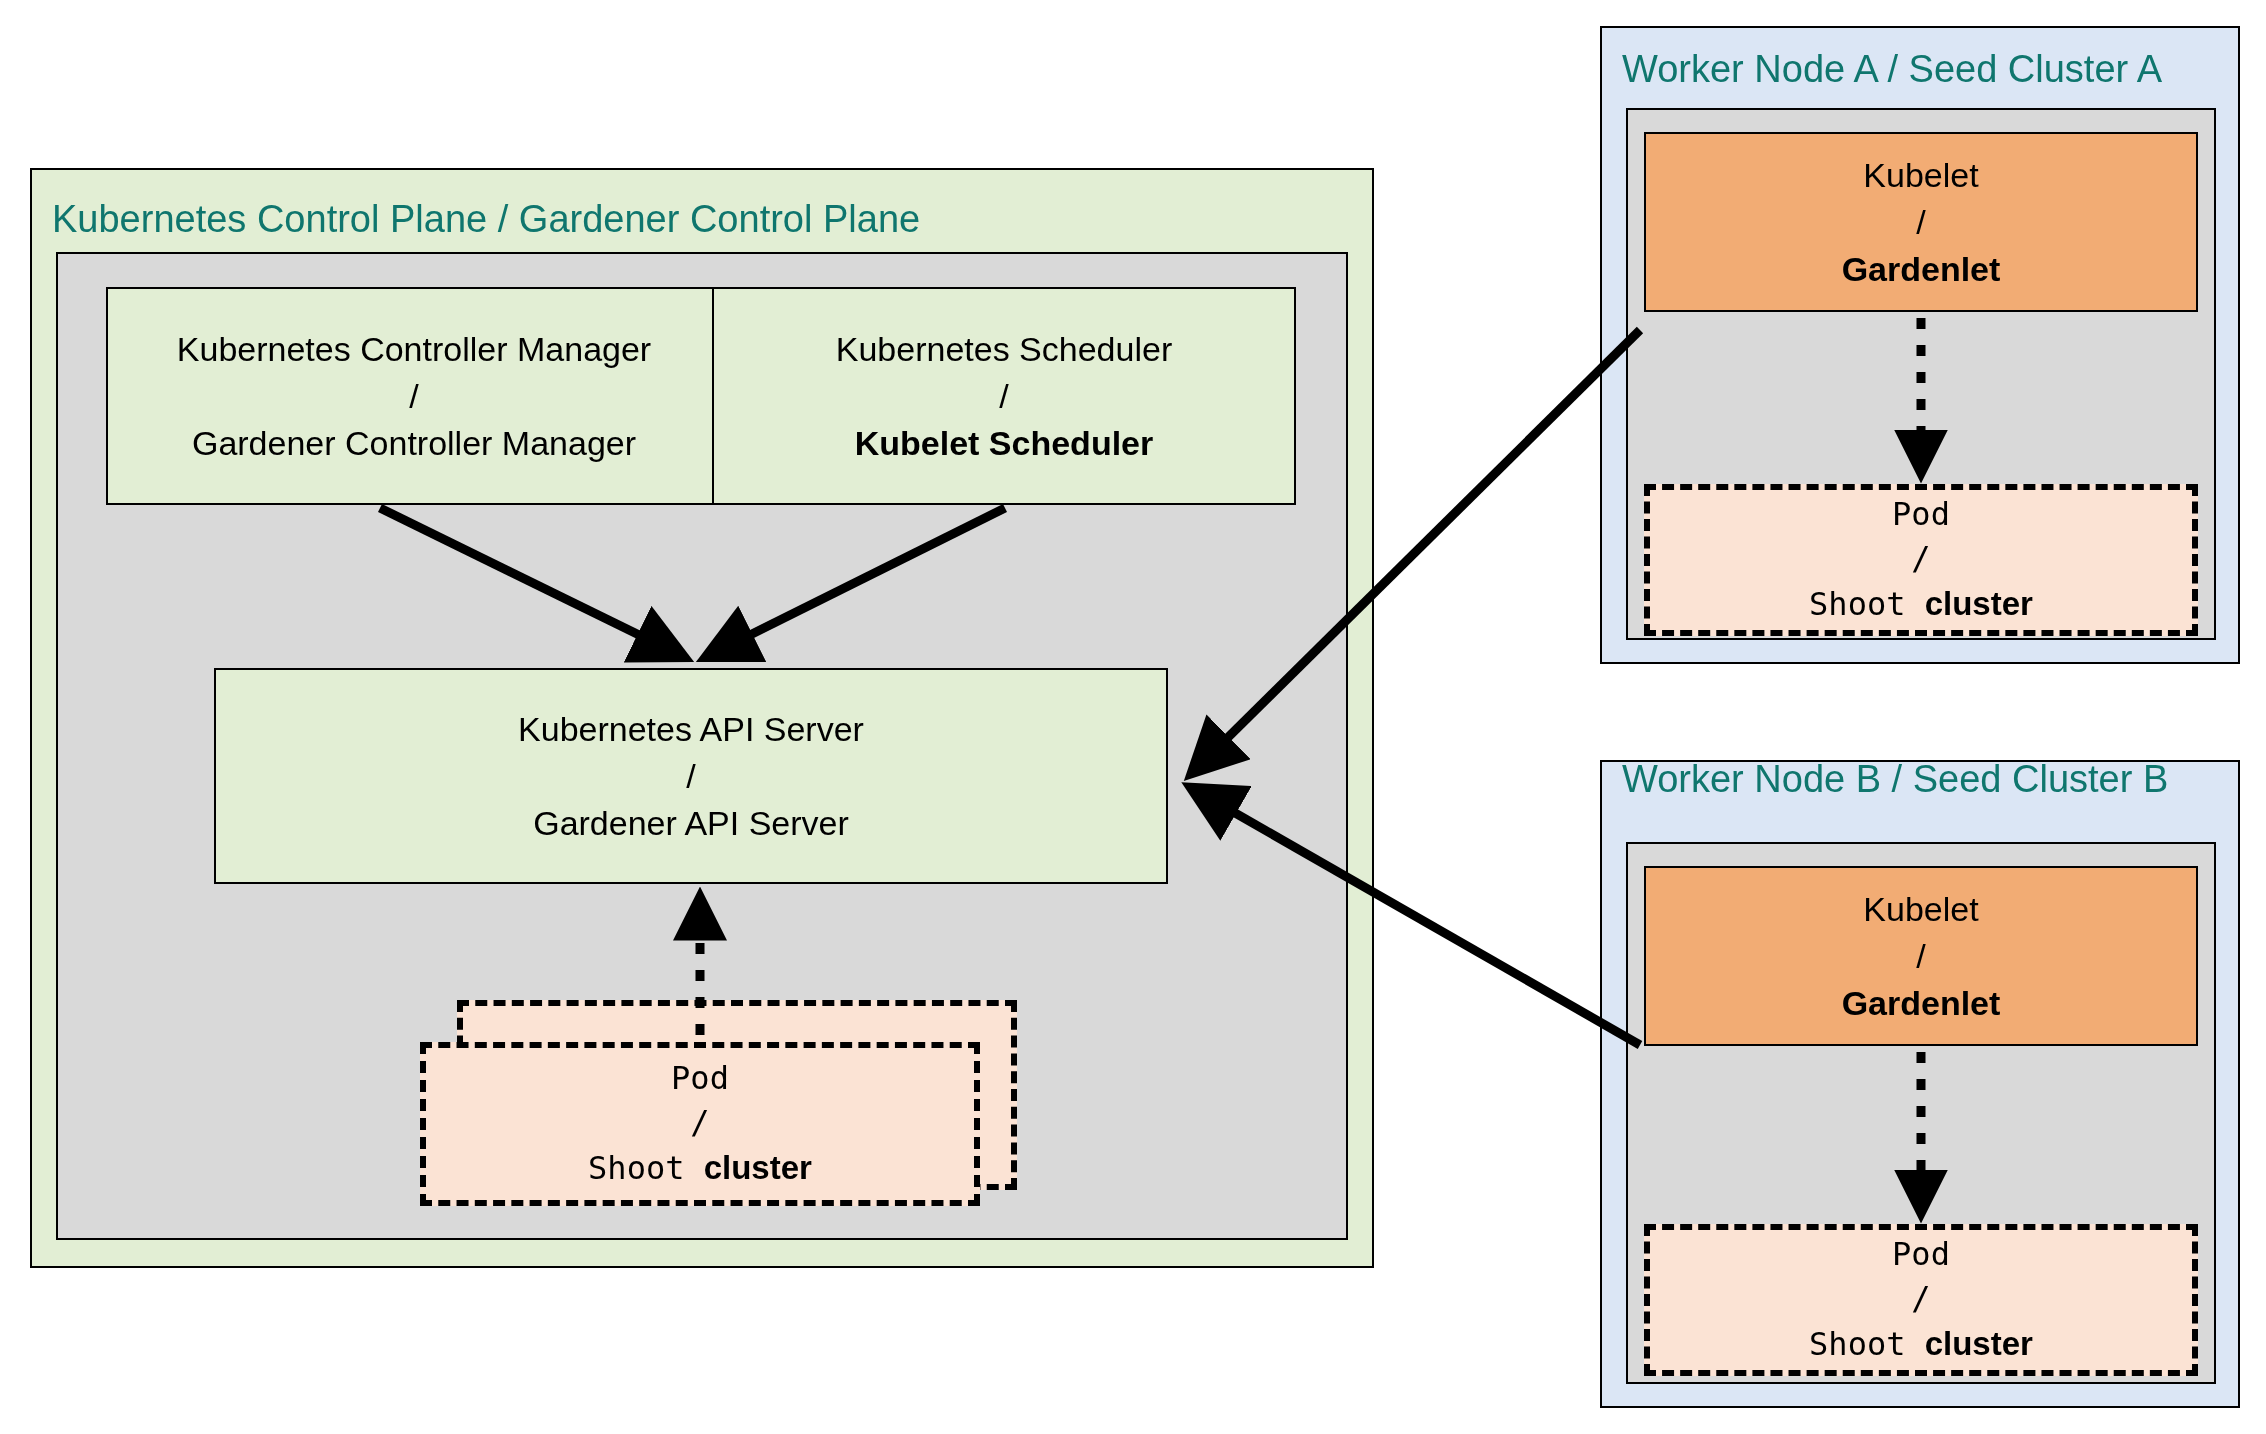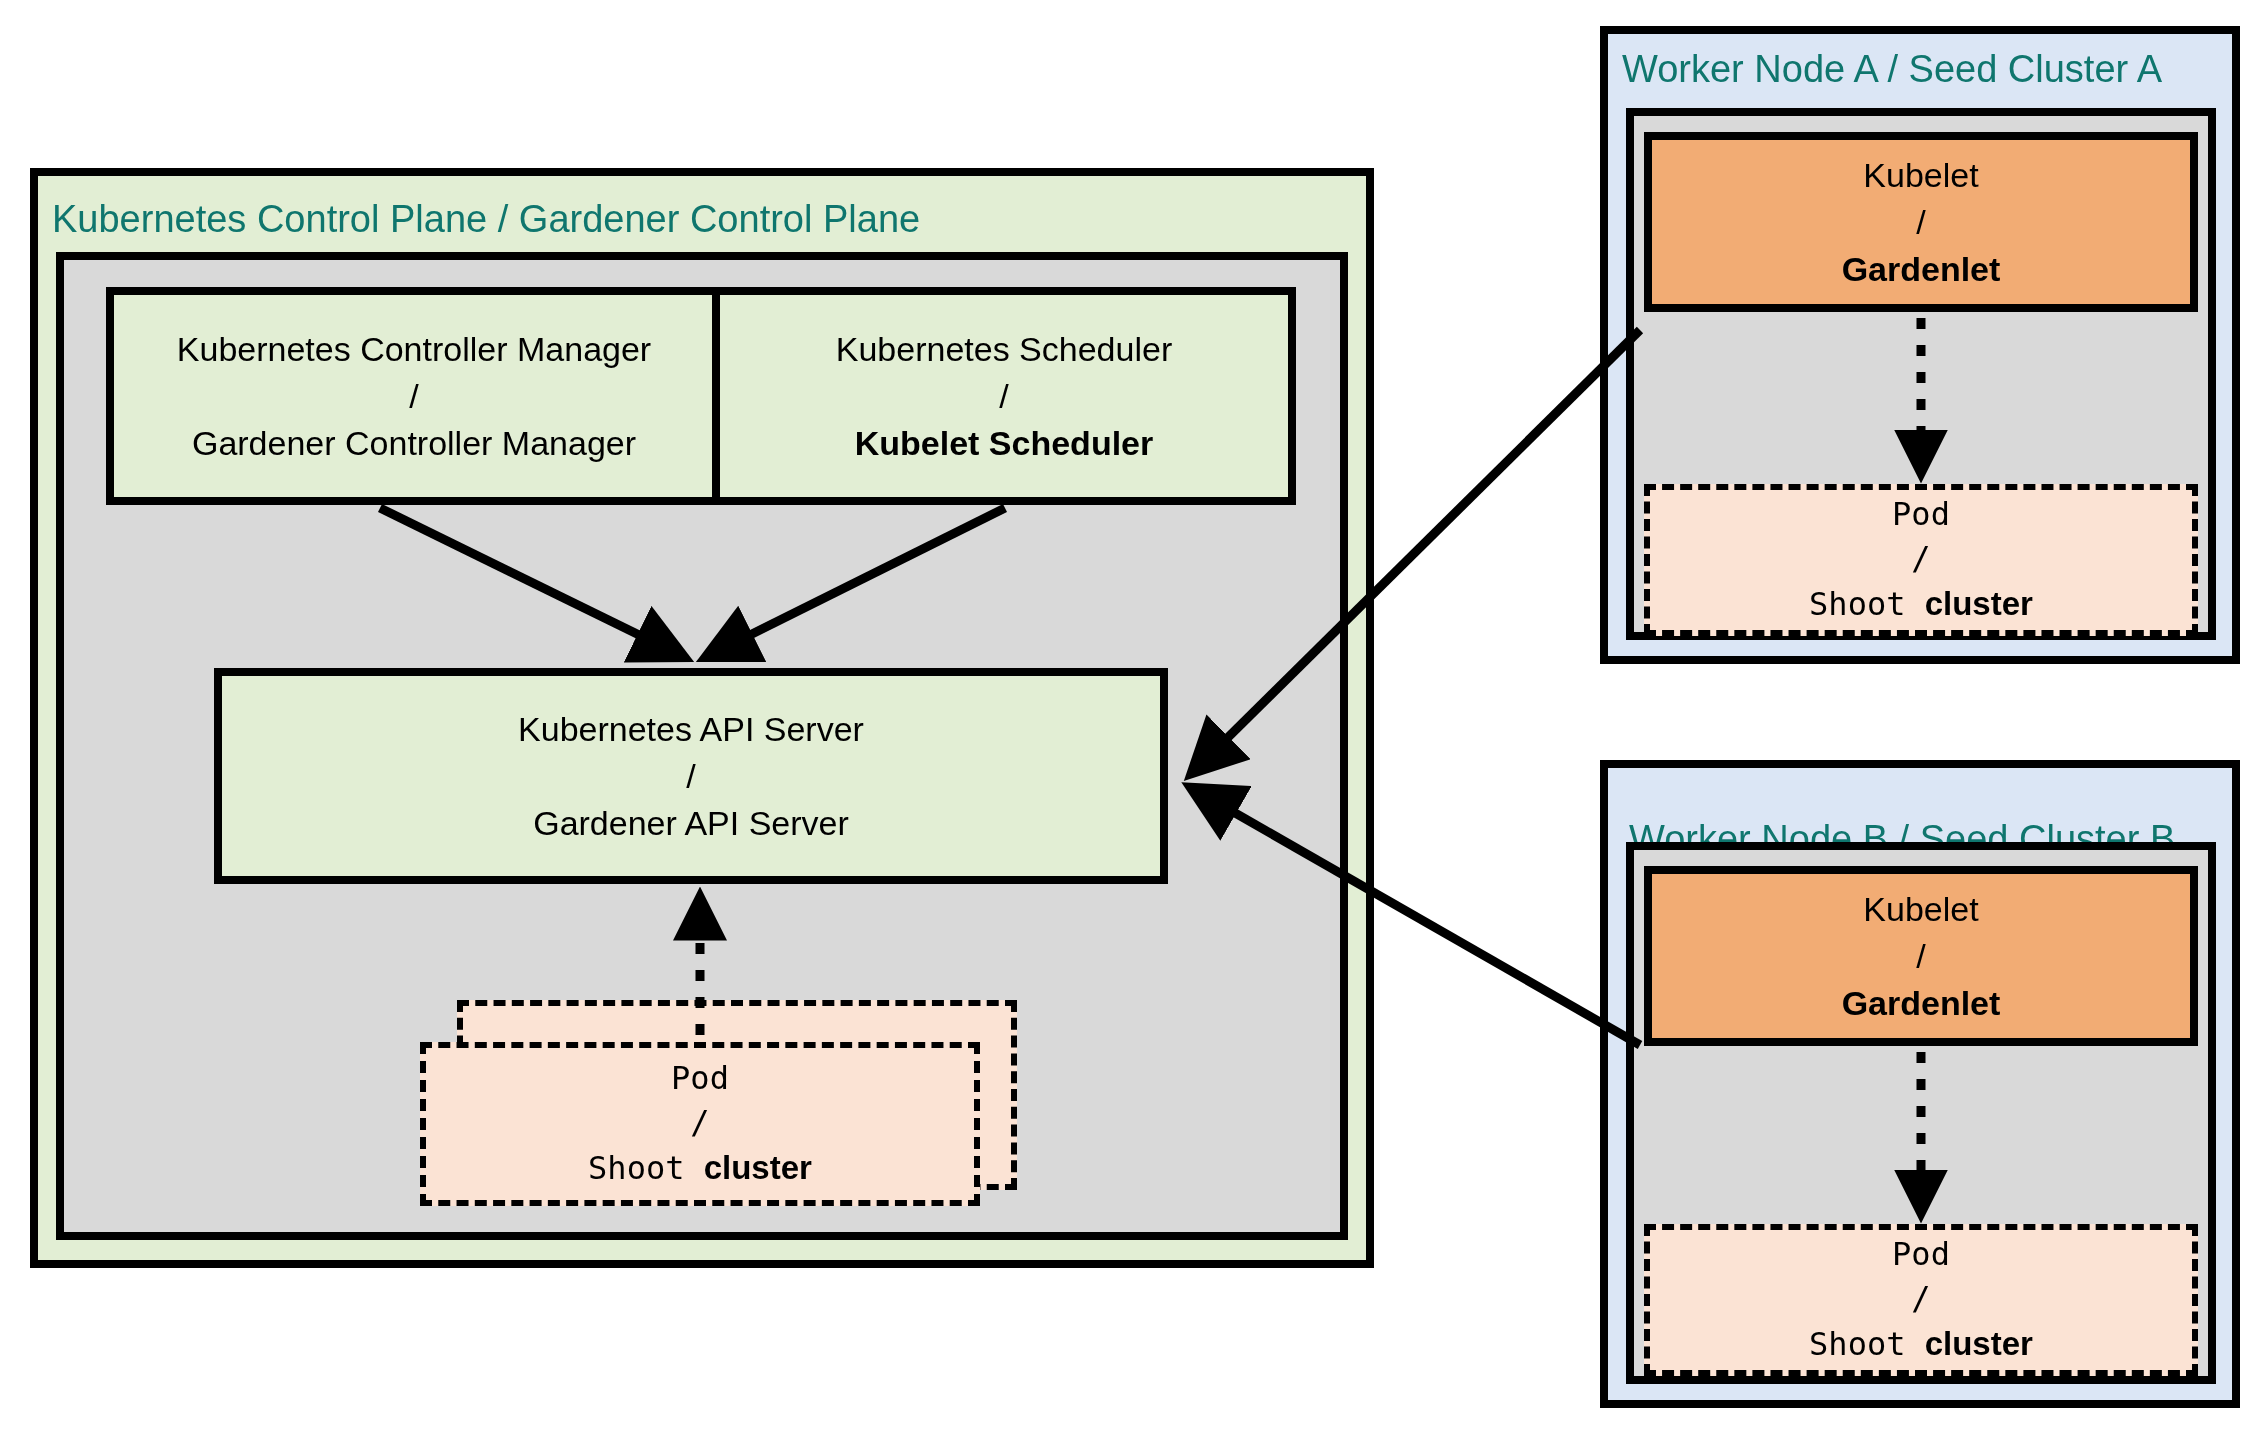--- a/index.html
+++ b/index.html
@@ -19,21 +19,21 @@
     position: absolute;
     left: 0; top: 0;
     width: 2266px;
     height: 1434px;
   }
 
   
   .box {
     position: absolute;
     box-sizing: border-box;
-    border: 8px solid #000000;
+    border: 2px solid #000000;
     padding-left: 40px;
   }
   .panel-green  { background: #e2eed4; }
   .panel-gray   { background: #d9d9d9; }
   .panel-blue   { background: #dbe6f5; }
   .panel-orange { background: #f2ac74; }
   .panel-peach  { background: #fbe3d4; }
 
   .dashed {
     border: 6px dashed #000000;
@@ -145,21 +145,21 @@
   <div class="dashed panel-peach" style="position:absolute; box-sizing:border-box; left:1644px; top:484px; width:554px; height:152px;">
     <div class="centered-label">
       <span class="ln mono">Pod</span>
       <span class="ln mono">/</span>
       <span class="ln"><span class="mono">Shoot </span><span class="mono-bold">cluster</span></span>
     </div>
   </div>
 
   <div class="box panel-blue" style="left:1600px; top:760px; width:640px; height:648px;">
   </div>
-  <div class="group-title" style="left:1622px; top:820px;margin-left:7px;">Worker Node B / Seed Cluster B</div>
+  <div class="group-title" style="left:1622px; top:760px;">Worker Node B / Seed Cluster B</div>
 
   <div class="box panel-gray" style="left:1626px; top:842px; width:590px; height:542px;">
   </div>
 
   <div class="box panel-orange" style="left:1644px; top:866px; width:554px; height:180px;">
     <div class="centered-label">
       <span class="ln">Kubelet</span>
       <span class="ln">/</span>
       <span class="ln bold">Gardenlet</span>
     </div>

